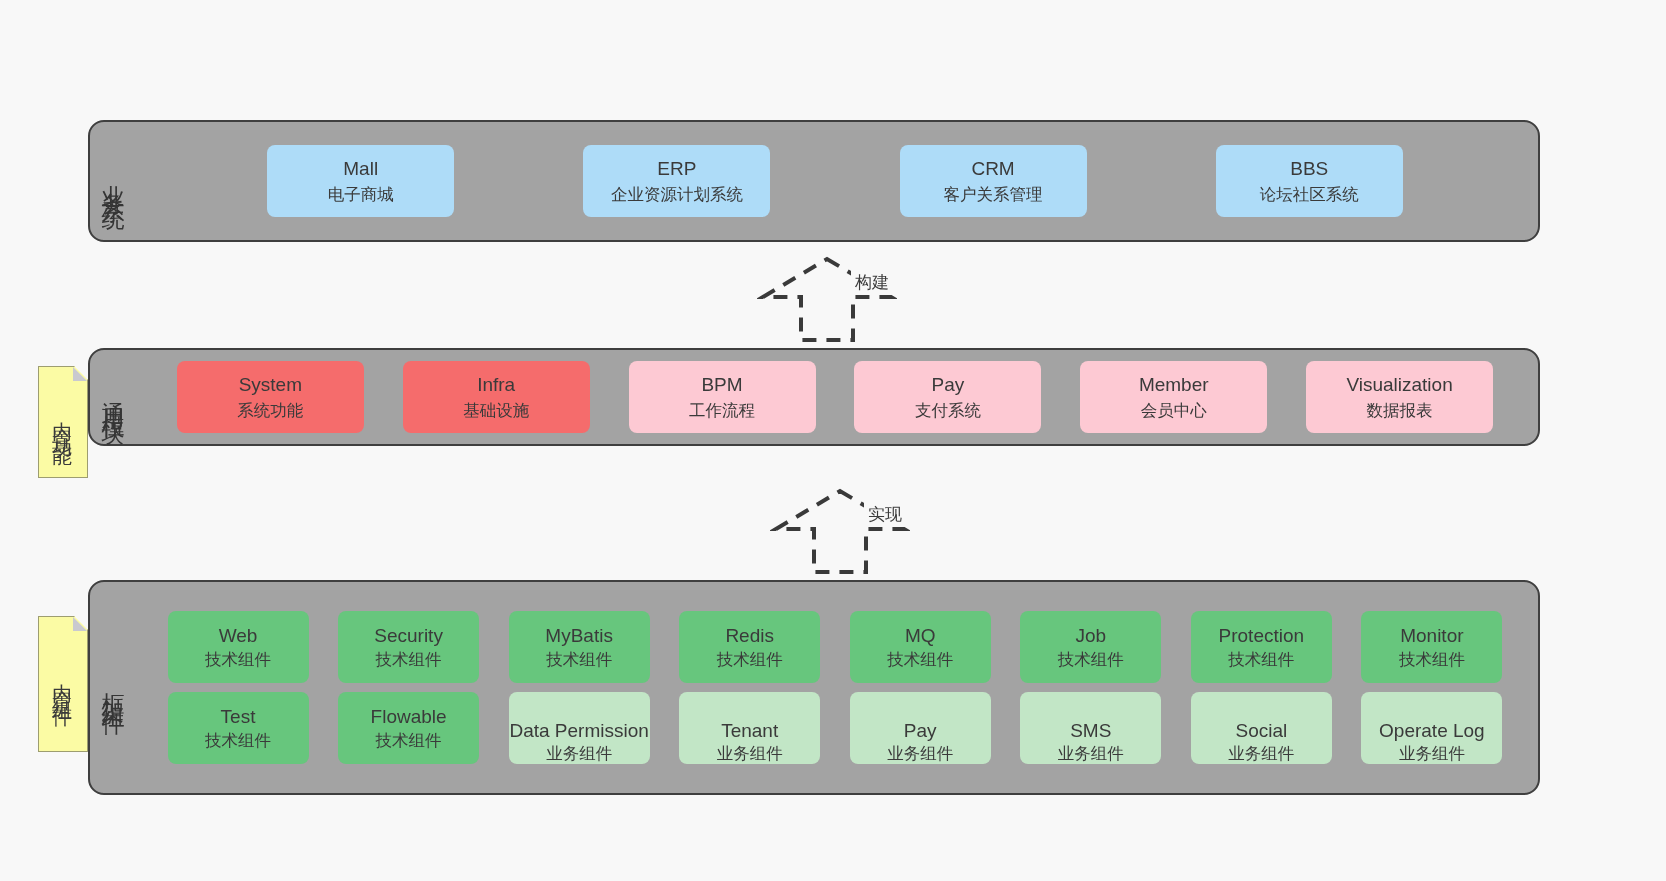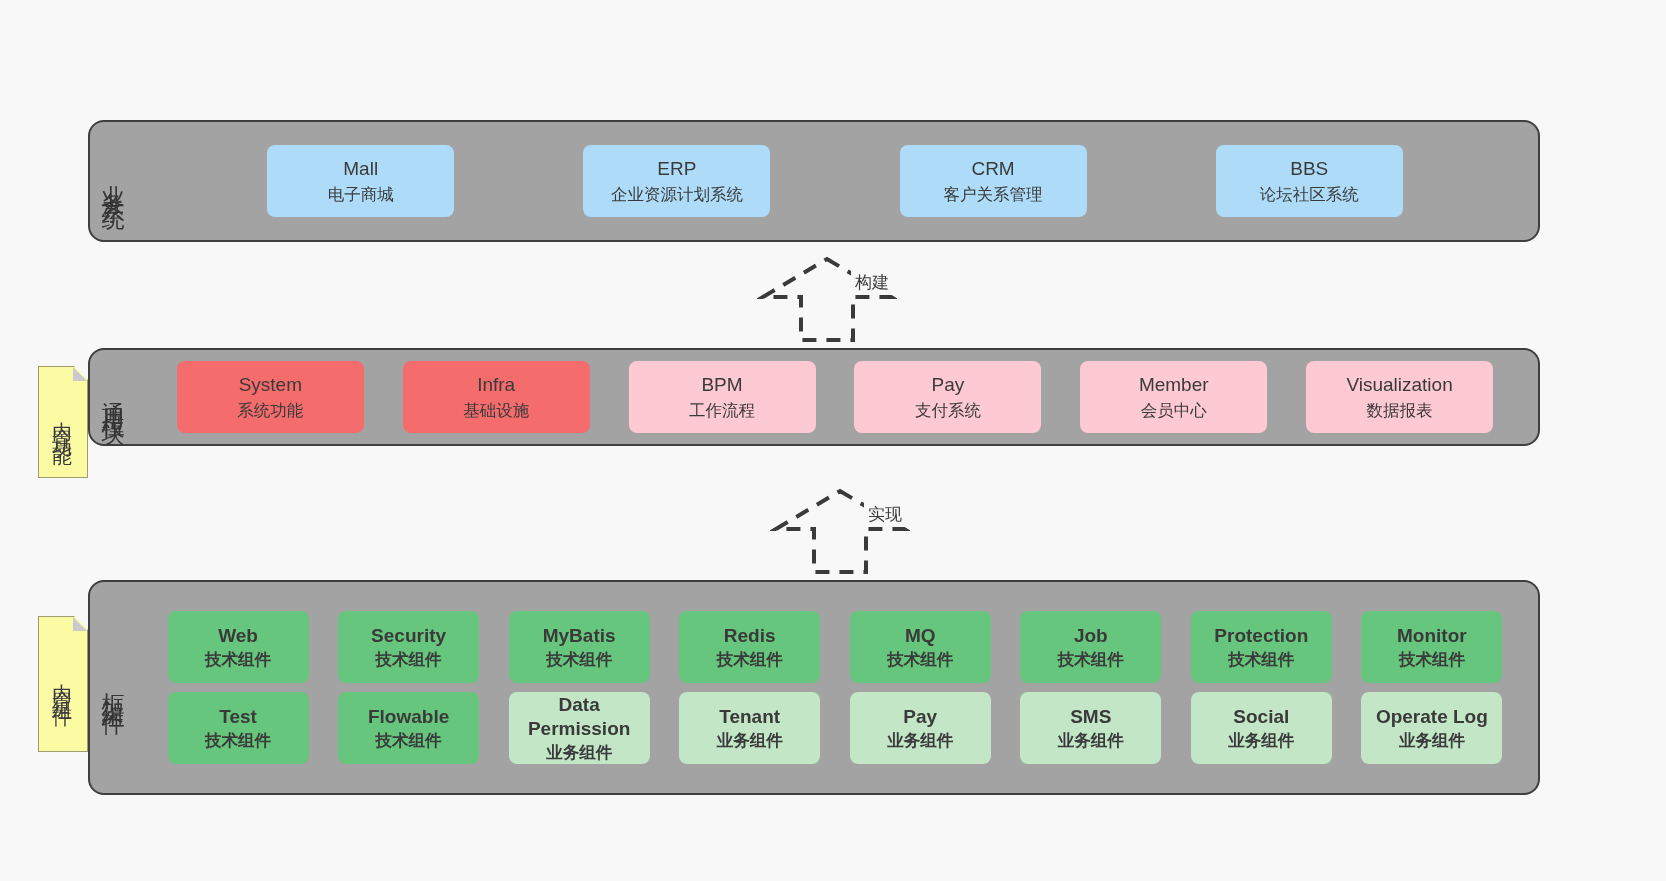--- a/index.html
+++ b/index.html
@@ -14,35 +14,35 @@
     display:flex; z-index:1;
   }
   .panel-label-wrap { width:48px; display:flex; align-items:center; justify-content:center; }
   .panel-label {
     writing-mode:vertical-rl; text-orientation:upright;
     font-size:23px; letter-spacing:7px; color:#353535;
   }
   .panel-boxes { flex:1; display:flex; align-items:center; justify-content:space-evenly; padding-right:6px; }
   .panel-boxes.grid8 {
     display:grid; grid-template-columns:repeat(8,141px);
-    justify-content:space-evenly; align-content:center; row-gap:9px;font-weight:bold;
+    justify-content:space-evenly; align-content:center; row-gap:9px;
   }
   .box {
     width:187px; height:72px; border-radius:8px;
     display:flex; flex-direction:column; align-items:center; justify-content:center;
     text-align:center; line-height:1.42;
   }
   .grid8 .box { width:141px; height:72px; line-height:1.28; }
   .box .t { font-size:19px; }
   .box .s { font-size:16.5px; }
   .blue        { background:#aedcf8; }
   .red         { background:#f56c6c; }
   .pink        { background:#fdc9d3;align-items:center; }
   .green       { background:#67c67d; }
-  .green-light { background:#c2e6c6; }
+  .green-light { background:#c2e6c6;justify-content:flex-end; }
   .sticky {
     position:absolute; left:38px; width:50px; box-sizing:border-box;
     background:#fbfba4; border:1px solid #9d9d70; z-index:3;
     clip-path:polygon(0 0, calc(100% - 14px) 0, 100% 14px, 100% 100%, 0 100%);
     display:flex; align-items:center; justify-content:center;
   }
   .fold {
     position:absolute; top:0; right:0; width:14px; height:14px;
     background:#c9c9cf; clip-path:polygon(0 0, 100% 100%, 0 100%);
   }

